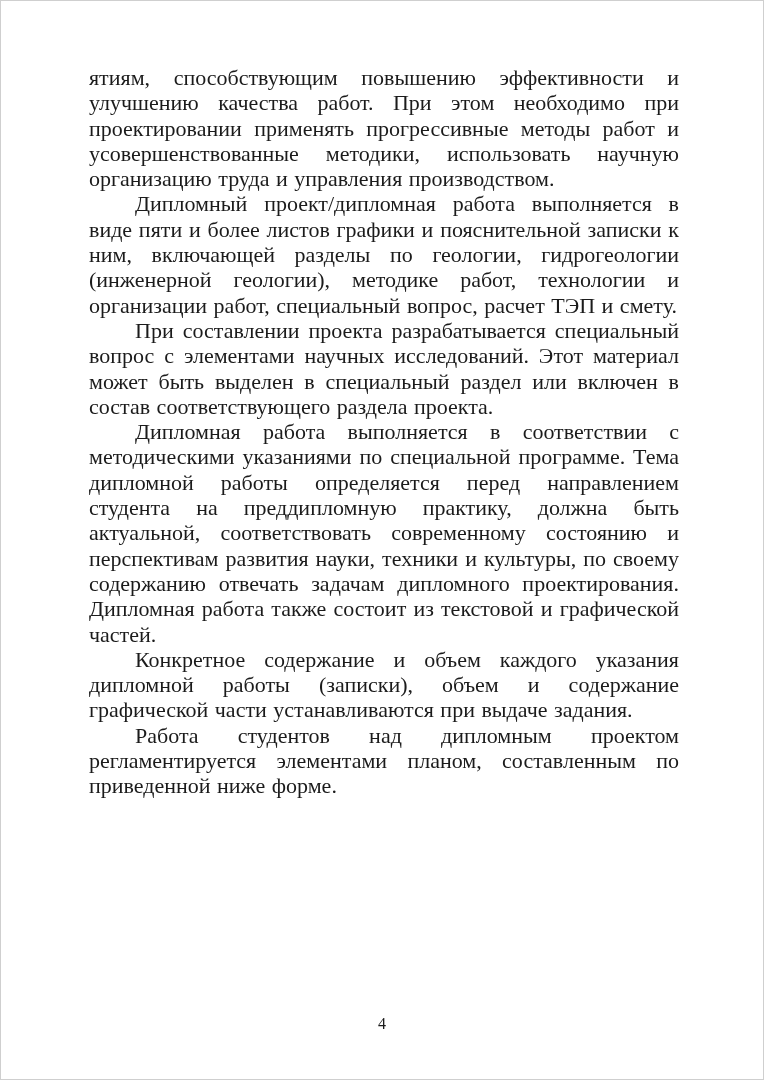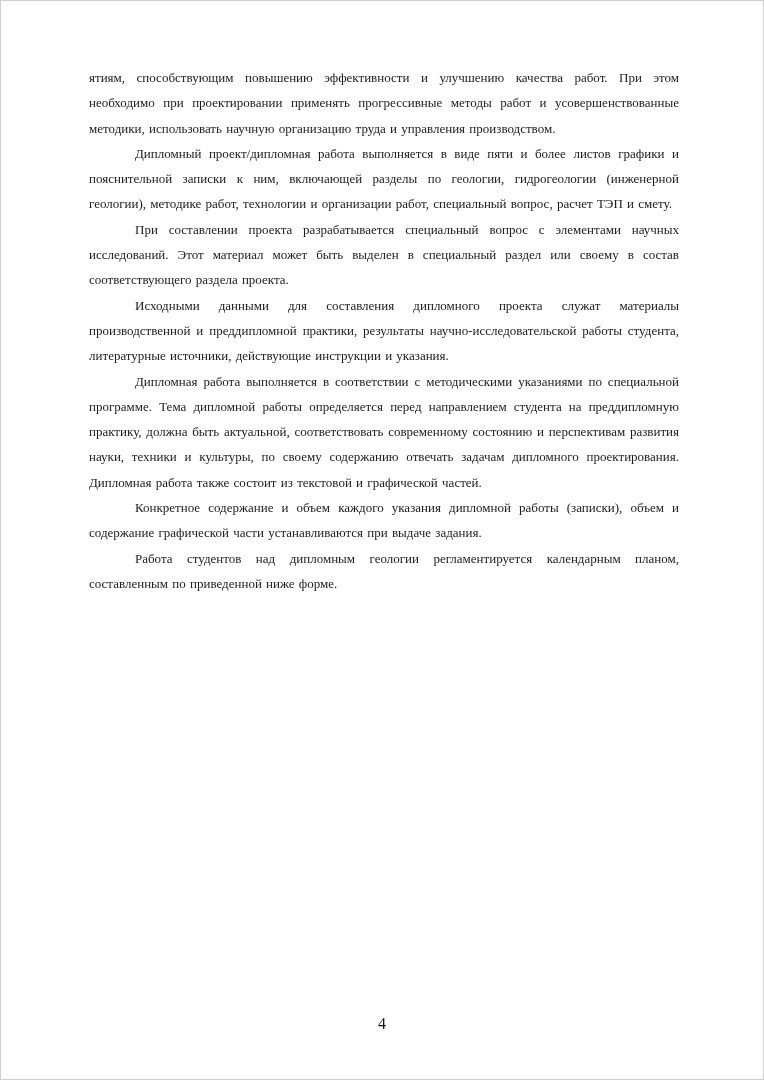--- a/index.html
+++ b/index.html
@@ -23,21 +23,21 @@
   }
   .text-block {
     position: absolute;
     top: 64px;
     left: 88px;
     width: 590px;
   }
   .para {
     margin: 0;
     padding: 0;
-    font-size: 13px;
+    font-size: 22px;
     line-height: 25.3px;
     color: #1b1b1b;
     text-align: justify;
     text-indent: 46px;
     word-spacing: 1px;
   }
   .para.no-indent {
     text-indent: 0;
   }
   .page-number {
@@ -50,20 +50,19 @@
     color: #1b1b1b;
   }
 </style>
 </head>
 <body>
 
 <div class="page">
   <div class="text-block">
     <p class="para no-indent">ятиям, способствующим повышению эффективности и улучшению качества работ. При этом необходимо при проектировании применять прогрессивные методы работ и усовершенствованные методики, использовать научную организацию труда и управления производством.</p>
     <p class="para">Дипломный проект/дипломная работа выполняется в виде пяти и более листов графики и пояснительной записки к ним, включающей разделы по геологии, гидрогеологии (инженерной геологии), методике работ, технологии и организации работ, специальный вопрос, расчет ТЭП и смету.</p>
-    <p class="para">При составлении проекта разрабатывается специальный вопрос с элементами научных исследований. Этот материал может быть выделен в специальный раздел или своему в состав соответствующего раздела проекта.</p>
-    <p class="para">Исходными данными для составления дипломного проекта служат материалы производственной и преддипломной практики, результаты научно-исследовательской работы студента, литературные источники, действующие инструкции и указания.</p>
+    <p class="para">При составлении проекта разрабатывается специальный вопрос с элементами научных исследований. Этот материал может быть выделен в специальный раздел или включен в состав соответствующего раздела проекта.</p>
     <p class="para">Дипломная работа выполняется в соответствии с методическими указаниями по специальной программе. Тема дипломной работы определяется перед направлением студента на преддипломную практику, должна быть актуальной, соответствовать современному состоянию и перспективам развития науки, техники и культуры, по своему содержанию отвечать задачам дипломного проектирования. Дипломная работа также состоит из текстовой и графической частей.</p>
     <p class="para">Конкретное содержание и объем каждого указания дипломной работы (записки), объем и содержание графической части устанавливаются при выдаче задания.</p>
-    <p class="para">Работа студентов над дипломным геологии регламентируется календарным планом, составленным по приведенной ниже форме.</p>
+    <p class="para">Работа студентов над дипломным проектом регламентируется элементами планом, составленным по приведенной ниже форме.</p>
   </div>
   <div class="page-number">4</div>
 </div>
 
 </body></html>

